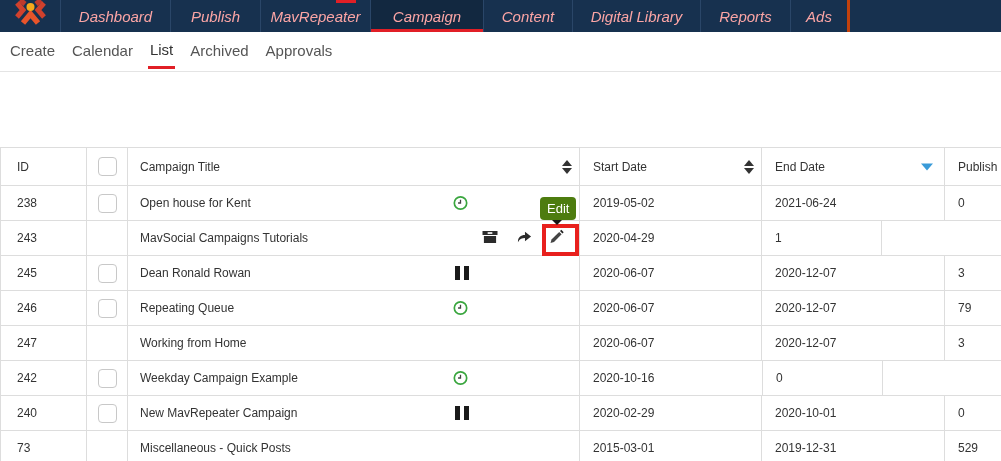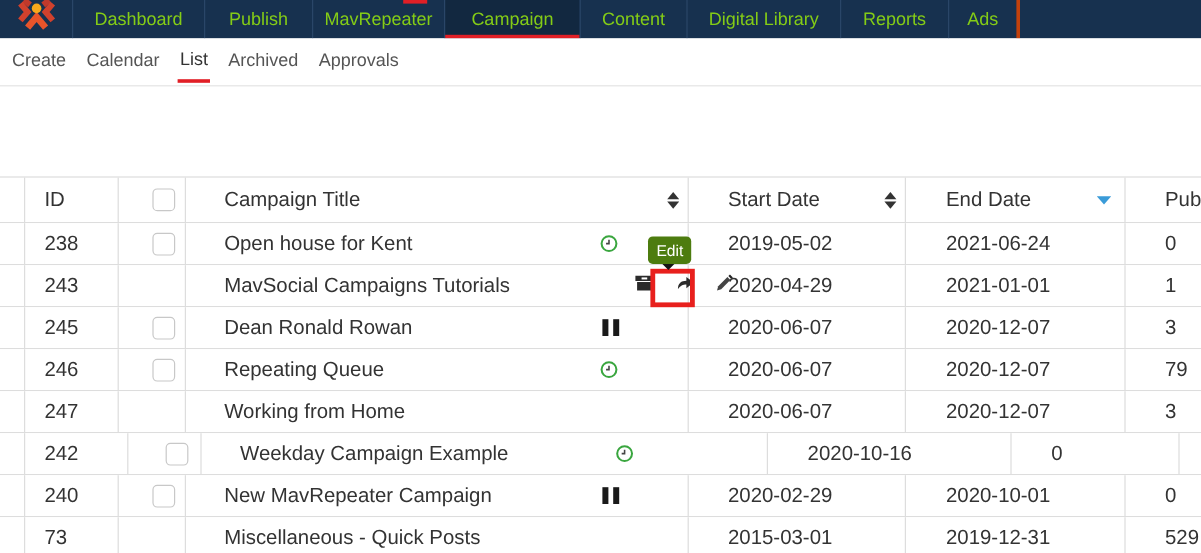--- a/index.html
+++ b/index.html
@@ -6,43 +6,43 @@
   html,body { width:1001px; height:461px; overflow:hidden; background:#fff;
     font-family:"Liberation Sans", sans-serif; }
 
   
   .navbar { position:absolute; top:0; left:0; width:1001px; height:32px;
     background:#17314f; display:flex; }
   .nav-logo { width:60px; height:32px; position:relative; flex:0 0 auto; cursor:pointer; }
   .nav-logo svg { position:absolute; left:8px; top:0; }
   .nav-items { display:flex; height:32px; }
   .nav-item { position:relative; display:flex; align-items:center; justify-content:center;
-    color:#84cc16; font-size:15px; border-left:1px solid #2a4668; cursor:pointer; }
+    color:#fca5a5; font-size:15px; border-left:1px solid #2a4668; cursor:pointer;font-style:italic; }
   .nav-item:last-child { border-right:3px solid #c2410c; }
   .nav-item.active { background:rgba(0,0,0,0.18); }
   .nav-item.active::after { content:''; position:absolute; left:0; right:0; bottom:0;
     height:3px; background:#e11f26; }
   .top-red-fragment { position:absolute; left:336px; top:0; width:20px; height:3px;
     background:#e11f26; }
 
   
   .subnav { position:absolute; top:32px; left:0; width:1001px; height:40px;
     background:#fff; border-bottom:1px solid #e4e4e4; padding-left:8px;
     display:flex; align-items:flex-start; }
   .subnav-item { height:37px; display:inline-flex; align-items:center;
     margin-right:13px; padding:0 2px; font-size:15px; color:#555; cursor:pointer; }
   .subnav-item.active { color:#333; border-bottom:3px solid #e11f26; }
 
   
   .table-wrap { position:absolute; top:147px; left:0; width:1065px; }
   .tr, .thead { display:flex; width:1065px; background:#fff; }
   .thead { height:39px; border-top:1px solid #ddd; border-bottom:1px solid #ddd; }
   .tr { height:35px; border-bottom:1px solid #ddd; }
-  .td, .th { font-size:17px; color:#333; display:flex; align-items:center;
-    border-right:1px solid #ddd; position:relative; overflow:hidden;margin-left:20px; }
+  .td, .th { font-size:12px; color:#333; display:flex; align-items:center;
+    border-right:1px solid #ddd; position:relative; overflow:hidden; }
   .c-id    { width:87px;  padding-left:16px; border-left:1px solid #ddd; }
   .c-check { width:41px;  justify-content:center; }
   .c-title { width:452px; padding-left:12px; }
   .c-start { width:182px; padding-left:13px; }
   .c-end   { width:183px; padding-left:13px; }
   .c-pub   { width:120px; padding-left:13px; }
   .th { cursor:pointer; }
 
   .cb { width:19px; height:19px; background:#fff; border:1px solid #c8c8c8;
     border-radius:4px; cursor:pointer; }
@@ -175,21 +175,20 @@
           </svg>
       </span>
       <span class="pos-a3">
         <svg width="16" height="16" viewBox="0 0 16 16">
             <path d="M1.5 14.5 l1-3.4 L10.2 3.4 l2.4 2.4 L5 13.5 Z" fill="#444"></path>
             <path d="M11 2.6 l1.3-1.3 2.4 2.4 -1.3 1.3 Z" fill="#222"></path>
           </svg>
       </span>
     </div>
     <div class="td c-start">2020-04-29</div>
-    <div class="td c-end">2021-01-01</div>
     <div class="td c-pub">1</div>
   </div>
 
   <div class="tr">
     <div class="td c-id">245</div>
     <div class="td c-check">
         <span class="cb"></span>
       </div>
     <div class="td c-title">
       <span>Dean Ronald Rowan</span>

